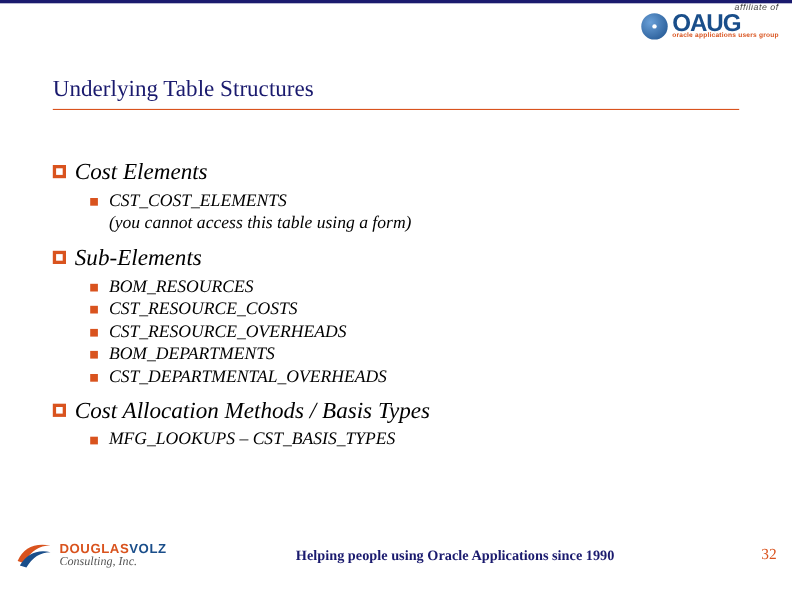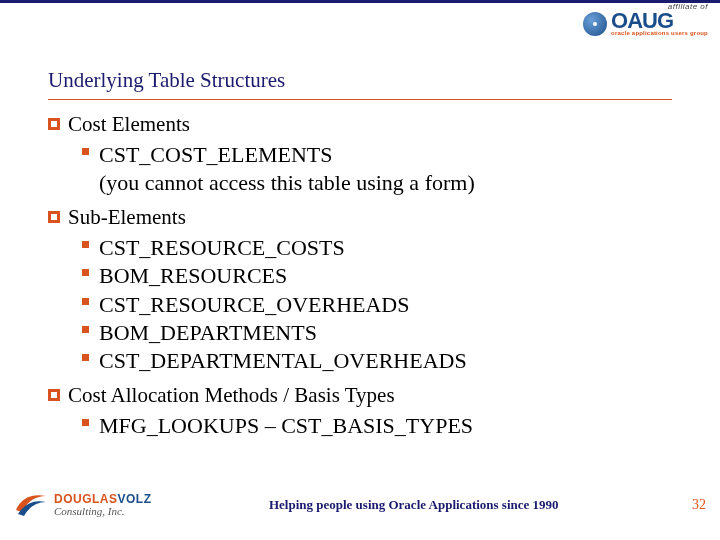--- a/index.html
+++ b/index.html
@@ -87,23 +87,24 @@
     font-weight: normal;
   }
   .title-underline {
     margin-top: 6px;
     height: 1px;
     background: #d9531e;
   }
 
   .body {
     position: absolute;
-    top: 112px;
+    top: 144px;
     left: 48px;
     right: 48px;
+    font-style: italic;
   }
 
   .l1 {
     display: flex;
     align-items: flex-start;
     gap: 8px;
     font-size: 21px;
     color: #000;
     margin-top: 8px;
   }
@@ -122,21 +123,21 @@
 
   .l2-list {
     margin-left: 34px;
     margin-top: 4px;
     margin-bottom: 4px;
   }
   .l2 {
     display: flex;
     align-items: flex-start;
     gap: 10px;
-    font-size: 22px;
+    font-size: 16px;
     color: #000;
     line-height: 1.28;
   }
   .l2-bullet {
     display: inline-block;
     width: 7px; height: 7px;
     margin-top: 7px;
     background: #d9531e;
   }
   .l2-text {
@@ -240,25 +241,25 @@
       </div>
     </div>
 
     <div class="l1">
       <span class="l1-bullet"></span>
       <span class="l1-text">Sub-Elements</span>
     </div>
     <div class="l2-list">
       <div class="l2">
         <span class="l2-bullet"></span>
+        <span class="l2-text">BOM_RESOURCES</span>
+      </div>
+      <div class="l2">
+        <span class="l2-bullet"></span>
         <span class="l2-text">CST_RESOURCE_COSTS</span>
-      </div>
-      <div class="l2">
-        <span class="l2-bullet"></span>
-        <span class="l2-text">BOM_RESOURCES</span>
       </div>
       <div class="l2">
         <span class="l2-bullet"></span>
         <span class="l2-text">CST_RESOURCE_OVERHEADS</span>
       </div>
       <div class="l2">
         <span class="l2-bullet"></span>
         <span class="l2-text">BOM_DEPARTMENTS</span>
       </div>
       <div class="l2">

